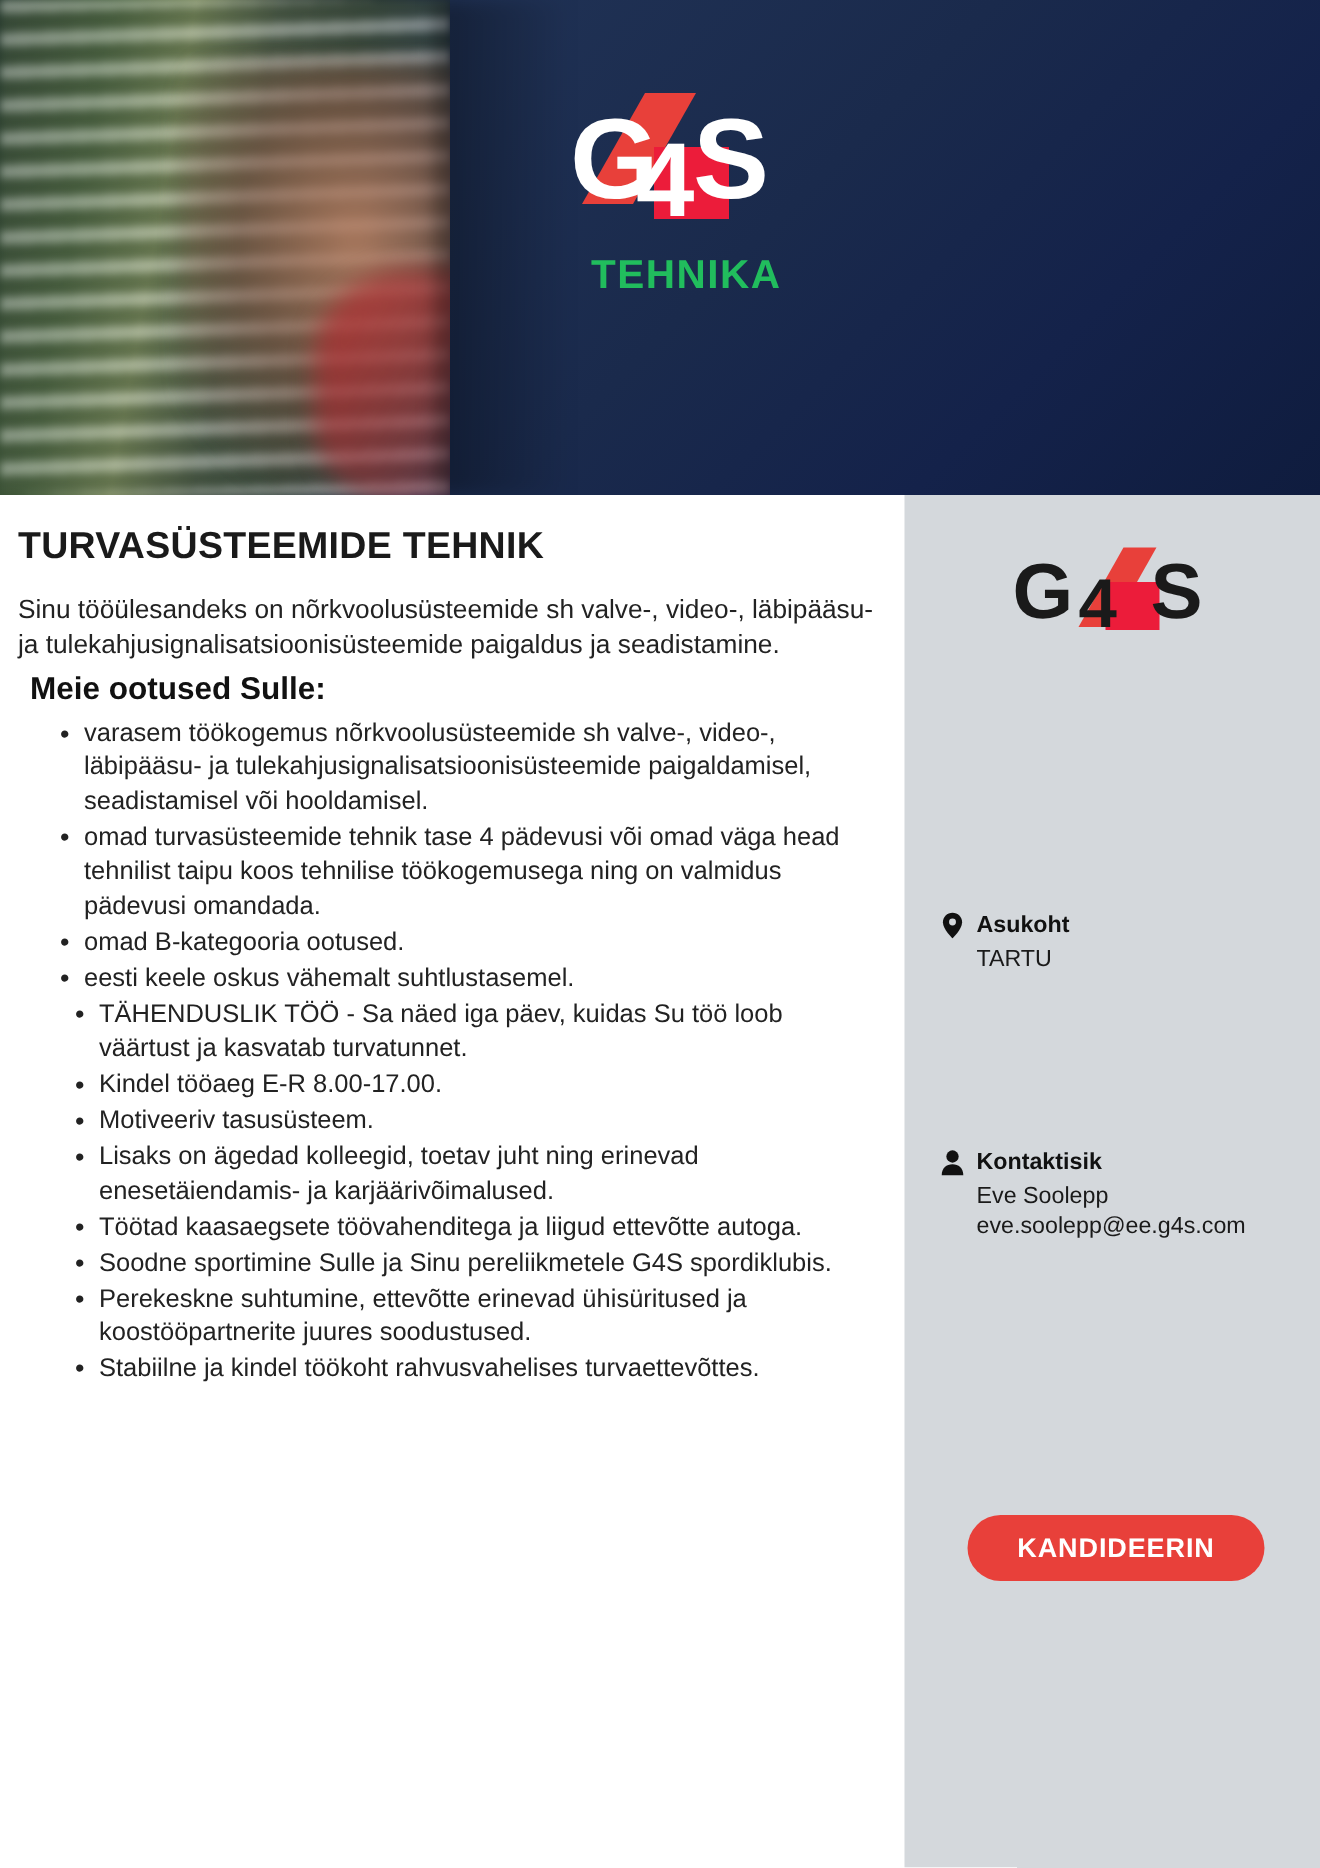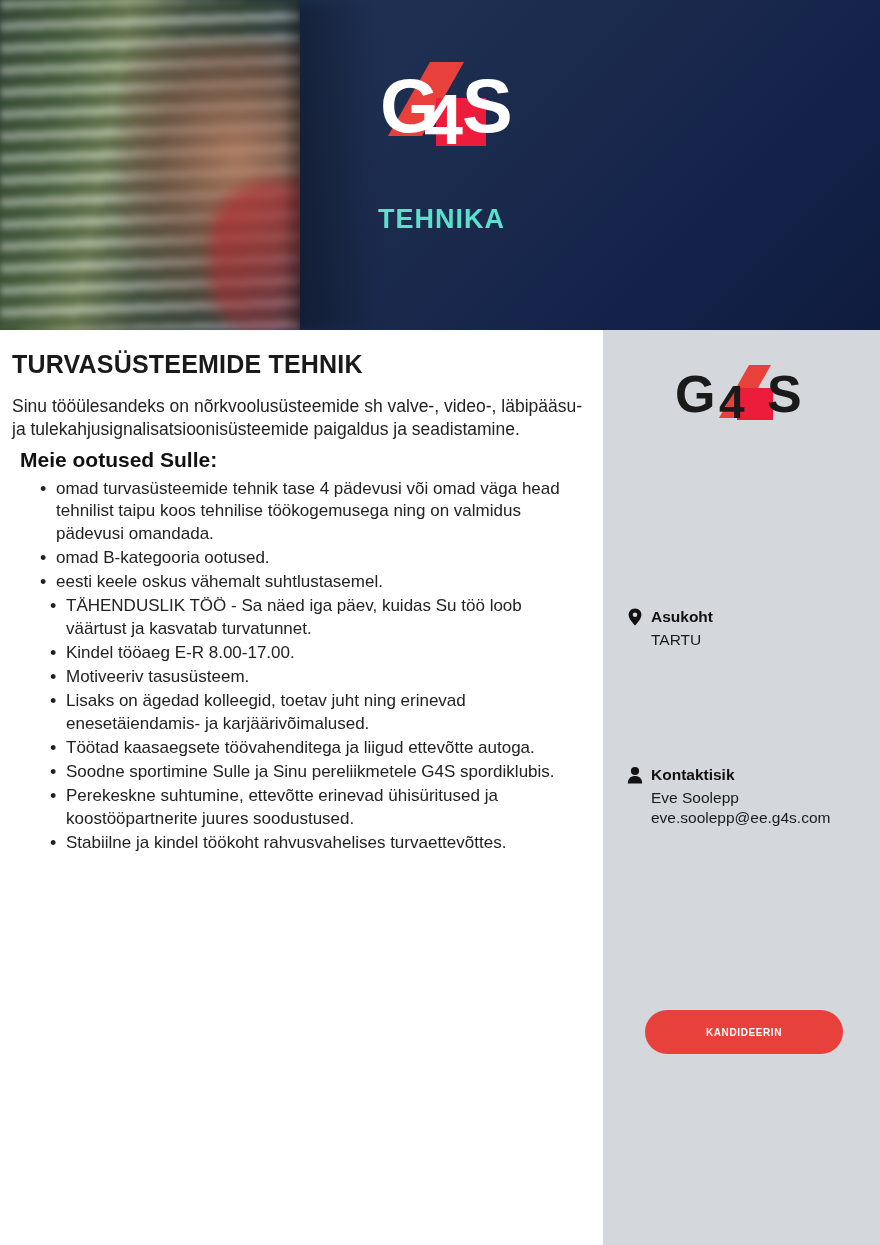--- a/index.html
+++ b/index.html
@@ -86,29 +86,28 @@
   }
   .hero-logo {
     position: absolute;
     left: 378px;
     top: 58px;
     width: 140px;
     height: 100px;
   }
   .hero-tehnika {
     position: absolute;
-    left: 378px;
+    left: 394px;
     top: 168px;
-    color: #5eead4;
+    color: #22c55e;
     font-size: 27px;
     font-weight: bold;
     letter-spacing: 1px;
     font-family: "Liberation Sans", sans-serif;
     opacity: 0.95;
-    margin-top: 36px;
   }
 
   
   .content {
     position: relative;
     display: flex;
     width: 880px;
     height: 915px;
   }
   .main {
@@ -209,21 +208,21 @@
   .apply-btn {
     position: absolute;
     left: 42px;
     top: 680px;
     width: 198px;
     height: 44px;
     border: none;
     border-radius: 22px;
     background: #e8403a;
     color: #ffffff;
-    font-size: 10px;
+    font-size: 18px;
     font-weight: bold;
     letter-spacing: 0.6px;
     cursor: pointer;
     font-family: "Liberation Sans", sans-serif;
   }
 </style>
 </head>
 <body>
 
 <div class="page">
@@ -247,20 +246,21 @@
   </div>
 
   <div class="content">
 
     <div class="main">
       <h1 class="job-title">TURVASÜSTEEMIDE TEHNIK</h1>
       <p class="intro">Sinu tööülesandeks on nõrkvoolusüsteemide sh valve-, video-, läbipääsu- ja tulekahjusignalisatsioonisüsteemide paigaldus ja seadistamine.</p>
 
       <h2 class="section">Meie ootused Sulle:</h2>
       <ul class="bullets">
+        <li>varasem töökogemus nõrkvoolusüsteemide sh valve-, video-, läbipääsu- ja tulekahjusignalisatsioonisüsteemide paigaldamisel, seadistamisel või hooldamisel.</li>
         <li>omad turvasüsteemide tehnik tase 4 pädevusi või omad väga head tehnilist taipu koos tehnilise töökogemusega ning on valmidus pädevusi omandada.</li>
         <li>omad B-kategooria ootused.</li>
         <li>eesti keele oskus vähemalt suhtlustasemel.</li>
       </ul>
 
       <ul class="bullets indent">
         <li>TÄHENDUSLIK TÖÖ - Sa näed iga päev, kuidas Su töö loob väärtust ja kasvatab turvatunnet.</li>
         <li>Kindel tööaeg E-R 8.00-17.00.</li>
         <li>Motiveeriv tasusüsteem.</li>
         <li>Lisaks on ägedad kolleegid, toetav juht ning erinevad enesetäiendamis- ja karjäärivõimalused.</li>

